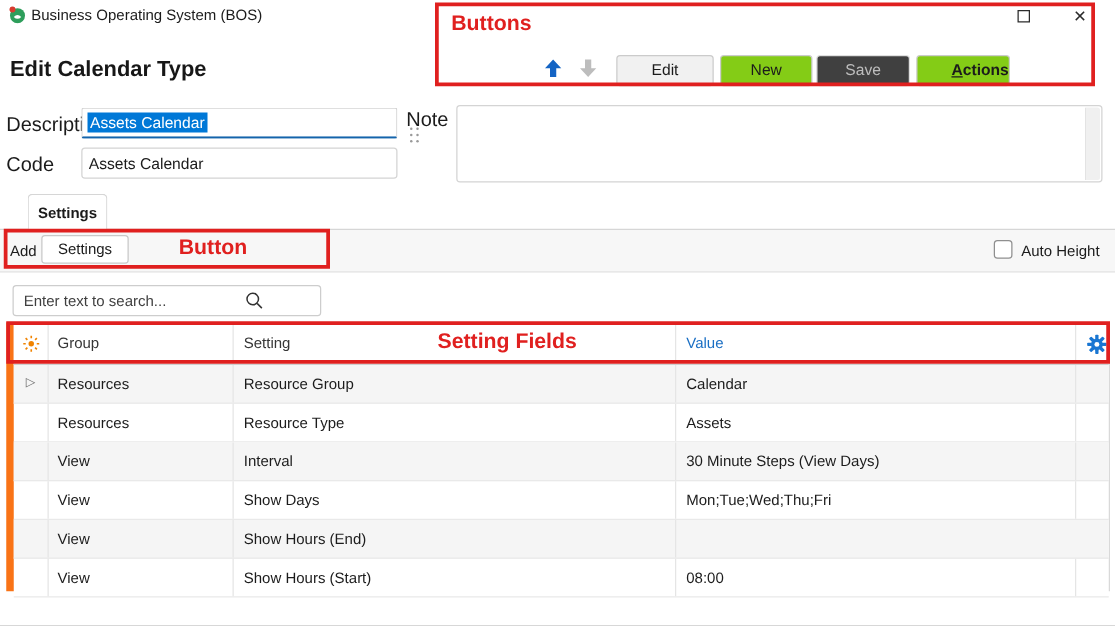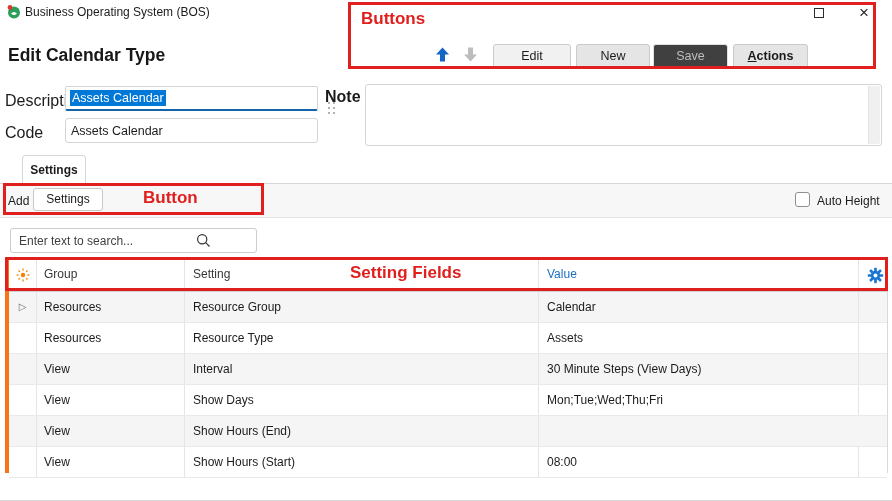--- a/index.html
+++ b/index.html
@@ -14,33 +14,33 @@
   .win-btn.max { left: 806px; }
   .win-btn.close { left: 851px; font-size: 17px; color: #2b2b2b; line-height: 1; }
   .max-glyph { width: 10px; height: 10px; border: 1.2px solid #2b2b2b; }
 
   
   .page-title { position: absolute; left: 8px; top: 45px; font-size: 17.5px; font-weight: 700; color: #171717; }
 
   
   .nav-arrow { position: absolute; top: 46px; width: 17px; height: 17px; }
   .nav-up { left: 434px; } .nav-down { left: 462px; }
-  .btn { position: absolute; top: 44px; height: 25px; background: #e5e5e5; border: 1px solid #cbcbcb; border-radius: 3px; font-size: 12.5px; color: #1b1b1b; text-align: center; line-height: 22px; }
+  .btn { position: absolute; top: 44px; height: 25px; background: #84cc16; border: 1px solid #cbcbcb; border-radius: 3px; font-size: 12.5px; color: #1b1b1b; text-align: center; line-height: 22px; }
   .btn-edit   { left: 493px; width: 78px; background: #f1f1f1; }
   .btn-new    { left: 576px; width: 74px; }
   .btn-save   { left: 653px; width: 75px; background: #404040; color: #bdbdbd; border-color: #e0e0e0; }
-  .btn-actions{ left: 733px; width: 75px; font-weight: 700; }
+  .btn-actions{ left: 733px; width: 75px; font-weight: 700; text-align: right; }
   .btn-actions::first-letter { text-decoration: underline; }
   .btn-menu   { left: 813px; width: 76px; }
 
   
   .fld-label { position: absolute; font-size: 16px; color: #1b1b1b; }
   .lbl-description { left: 5px; top: 92px; }
   .lbl-code { left: 5px; top: 124px; }
-  .lbl-note { left: 325px; top: 88px; font-weight: bold; }
+  .lbl-note { left: 325px; top: 88px; }
   .input-desc { position: absolute; left: 65px; top: 86px; width: 253px; height: 25px; background: #fff; border: 1px solid #d4d4d4; border-bottom: 2px solid #1464ab; border-radius: 2px; display: flex; align-items: center; padding-left: 4px; }
   .sel-text { background: #0078d7; color: #fff; font-size: 12.5px; padding: 1px 2px; }
   .input-code { position: absolute; left: 65px; top: 118px; width: 253px; height: 25px; border: 1px solid #d4d4d4; border-radius: 3px; font-size: 12.5px; padding: 0 5px; font-family: "Liberation Sans", sans-serif; color: #1b1b1b; }
   .splitter { position: absolute; left: 328px; top: 102px; width: 7px; height: 13px; }
   .splitter i { position: absolute; width: 2px; height: 2px; background: #9a9a9a; border-radius: 50%; }
   .note-wrap { position: absolute; left: 365px; top: 84px; width: 517px; height: 62px; border: 1px solid #d4d4d4; border-radius: 3px; background: #fff; }
   .note-area { position: absolute; left: 1px; top: 1px; width: 500px; height: 58px; border: none; resize: none; outline: none; font-family: "Liberation Sans", sans-serif; font-size: 12px; }
   .note-scroll { position: absolute; right: 1px; top: 1px; bottom: 1px; width: 12px; background: #f0f0f0; border-left: 1px solid #e3e3e3; border-radius: 0 2px 2px 0; }
 
   
@@ -53,21 +53,21 @@
   .btn-add-settings { position: absolute; left: 33px; top: 188px; width: 70px; height: 23px; background: #fff; border: 1px solid #c8c8c8; border-radius: 3px; font-size: 12px; text-align: center; line-height: 21px; }
   .checkbox { position: absolute; left: 795px; top: 192px; width: 15px; height: 15px; background: #fff; border: 1px solid #8f8f8f; border-radius: 3px; }
   .auto-height-label { position: absolute; left: 817px; top: 194px; font-size: 12px; }
 
   
   .search-box { position: absolute; left: 10px; top: 228px; width: 247px; height: 25px; border: 1px solid #cdcdcd; border-radius: 3px; font-family: "Liberation Sans", sans-serif; font-size: 12px; color: #3f3f3f; padding: 0 30px 0 8px; }
   .search-box::placeholder { color: #3f3f3f; opacity: 1; }
   .search-icon { position: absolute; left: 196px; top: 233px; width: 15px; height: 15px; }
 
   
-  .grid { position: absolute; left: 5px; top: 258px; width: 883px; height: 215px; border-left: 4px solid #f97316; border-right: 1px solid #d9d9d9; border-top: 1px solid #d9d9d9; }
+  .grid { position: absolute; left: 5px; top: 258px; width: 883px; height: 215px; border-left: 6px solid #f97316; border-right: 1px solid #d9d9d9; border-top: 1px solid #d9d9d9; }
   .g-row { display: flex; width: 100%; }
   .g-head { height: 33px; border-bottom: 1px solid #cfcfcf; background: #fff; }
   .g-body { height: 31px; border-bottom: 1px solid #e9e9e9; }
   .g-body.alt { background: #f5f5f5; }
   .c { flex: none; overflow: hidden; white-space: nowrap; }
   .c-ind   { width: 28px; border-right: 1px solid #e5e5e5; display: flex; align-items: center; justify-content: center; }
   .c-group { width: 148px; border-right: 1px solid #e5e5e5; padding-left: 7px; }
   .c-set   { width: 354px; border-right: 1px solid #e5e5e5; padding-left: 8px; }
   .c-val   { width: 320px; border-right: 1px solid #e5e5e5; padding-left: 8px; }
   .c-gear  { width: 33px; display: flex; align-items: center; justify-content: center; }

